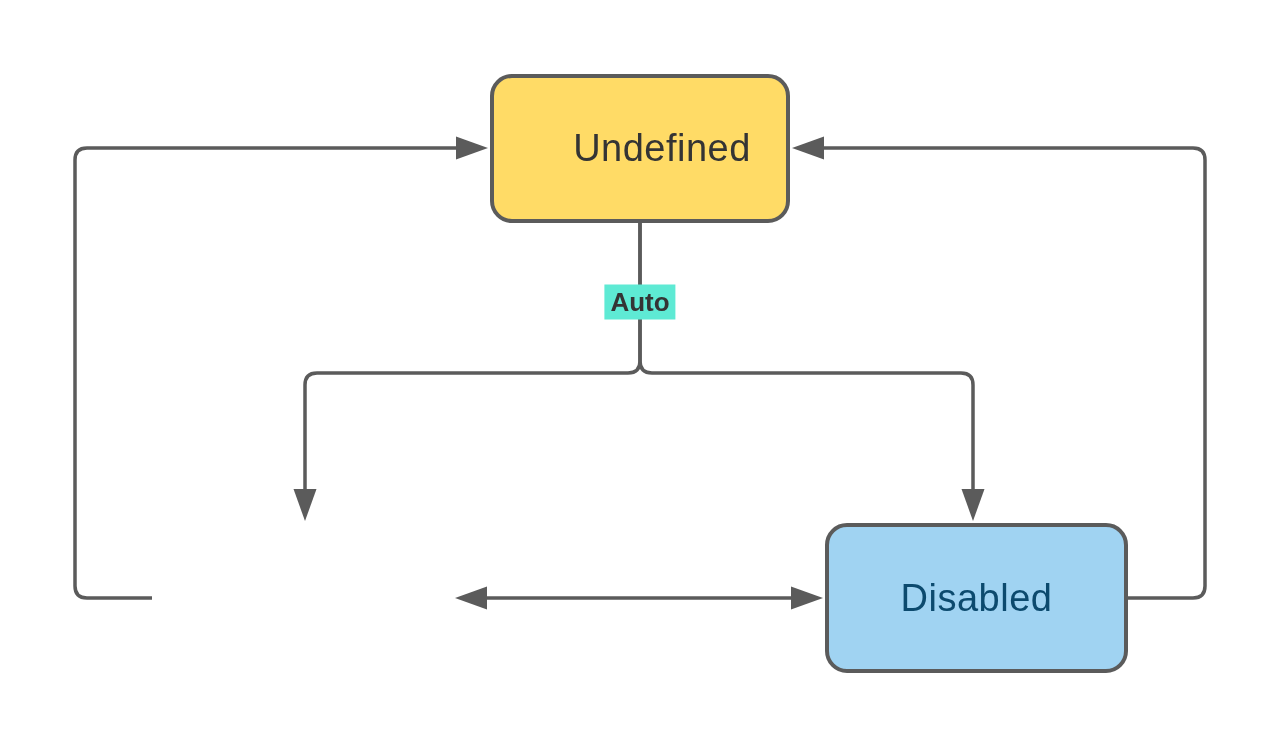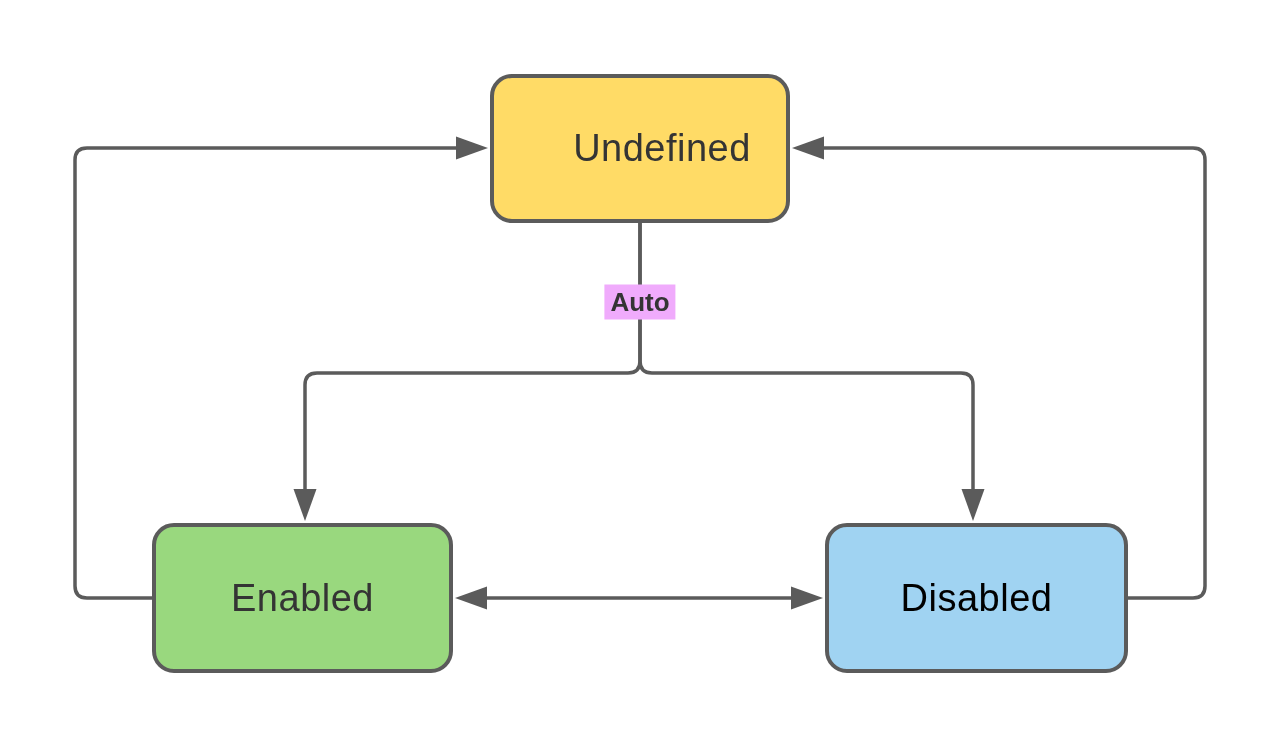--- a/index.html
+++ b/index.html
@@ -74,19 +74,18 @@
     <path class="edge" d="M1128,598 H1193 Q1205,598 1205,586 V160 Q1205,148 1193,148 H823" stroke="#5B5B5B"></path>
     <polygon class="arrowhead" points="792,148 824,136.5 824,159.5" fill="#5B5B5B"></polygon>
 
     <path class="edge" d="M486,598 H792" stroke="#5B5B5B"></path>
     <polygon class="arrowhead" points="455,598 487,586.5 487,609.5" fill="#5B5B5B"></polygon>
     <polygon class="arrowhead" points="823,598 791,586.5 791,609.5" fill="#5B5B5B"></polygon>
   </svg>
 
   <div class="node node-undefined" style="background: rgb(255, 219, 102); border-color: rgb(91, 91, 91); color: rgb(52, 52, 52);">Undefined</div>
 
-  <div class="node node-enabled" style="background: rgb(153, 216, 126); border-color: rgb(91, 91, 91); color: rgb(52, 52, 52);">Enabled</div>
 
-  <div class="node node-disabled" style="background: rgb(160, 211, 242); border-color: rgb(91, 91, 91); color: #000000;">Disabled</div>
+  <div class="node node-disabled" style="background: rgb(160, 211, 242); border-color: rgb(91, 91, 91); color: #0c4a6e;">Disabled</div>
 
-  <div class="edge-label" style="color: rgb(52, 52, 52); background: #f0abfc;">Auto</div>
+  <div class="edge-label" style="color: rgb(52, 52, 52); background: #5eead4;">Auto</div>
 
 </div>
 
 </body></html>

